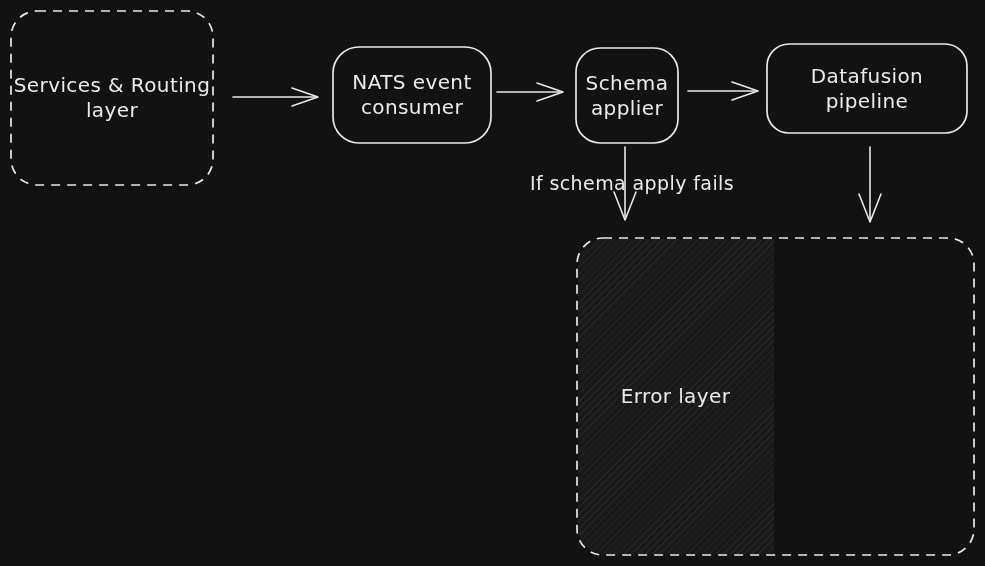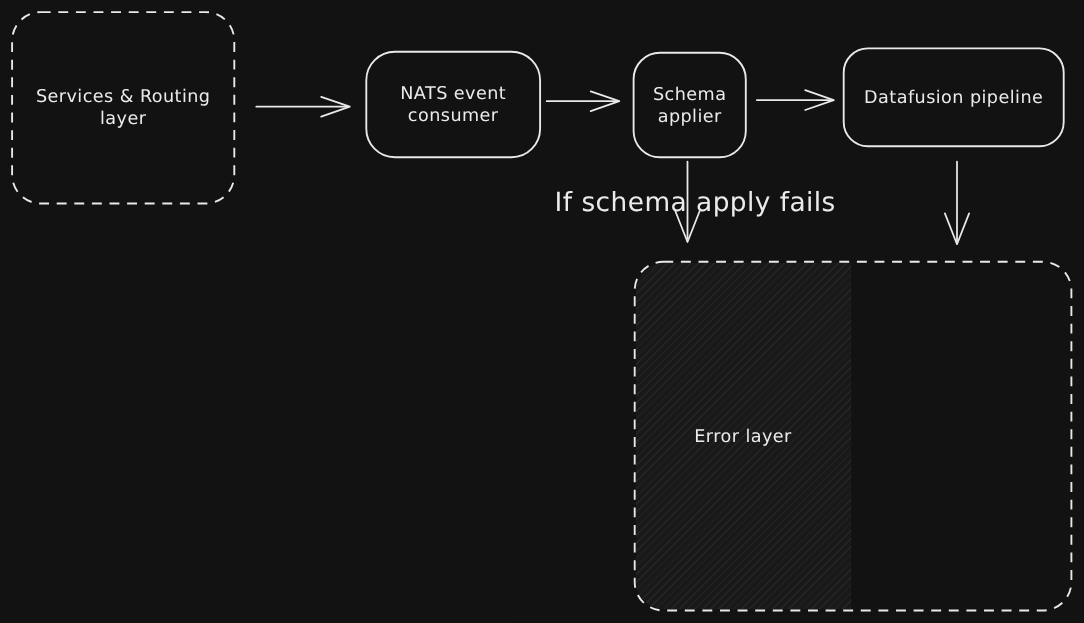--- a/index.html
+++ b/index.html
@@ -51,30 +51,30 @@
     stroke-linejoin: round;
   }
   .label {
     position: absolute;
     z-index: 3;
     display: flex;
     align-items: center;
     justify-content: center;
     text-align: center;
     color: var(--text);
-    font-size: 16px;
+    font-size: 20px;
     line-height: 1.25;
     letter-spacing: 0.4px;
     white-space: pre-line;
   }
   .lbl-services   { left: 11px;  top: 11px;  width: 202px; height: 174px; }
   .lbl-nats       { left: 333px; top: 47px;  width: 158px; height: 96px; border-radius: 10px; }
   .lbl-schema     { left: 576px; top: 48px;  width: 102px; height: 95px; }
   .lbl-datafusion { left: 767px; top: 44px;  width: 200px; height: 89px; }
-  .lbl-fail       { left: 482px; top: 170px; width: 300px; height: 28px; font-size: 24px; }
+  .lbl-fail       { left: 482px; top: 170px; width: 300px; height: 28px; font-size: 19px; }
   .lbl-error      { left: 577px; top: 238px; width: 197px; height: 317px; }
   .lbl-data       { left: 774px; top: 238px; width: 200px; height: 317px; }
 </style>
 </head>
 <body>
 
 <div class="canvas">
 
   <div class="hatch"></div>
 

